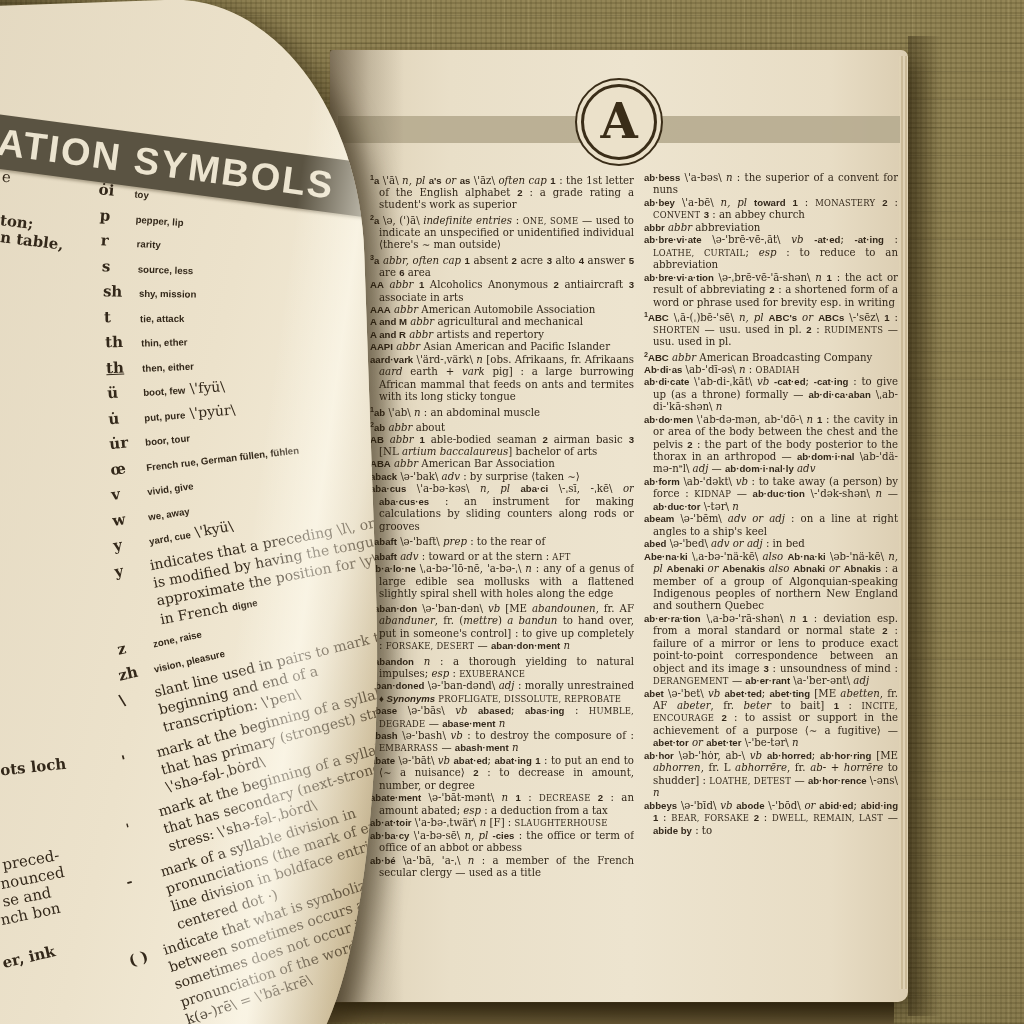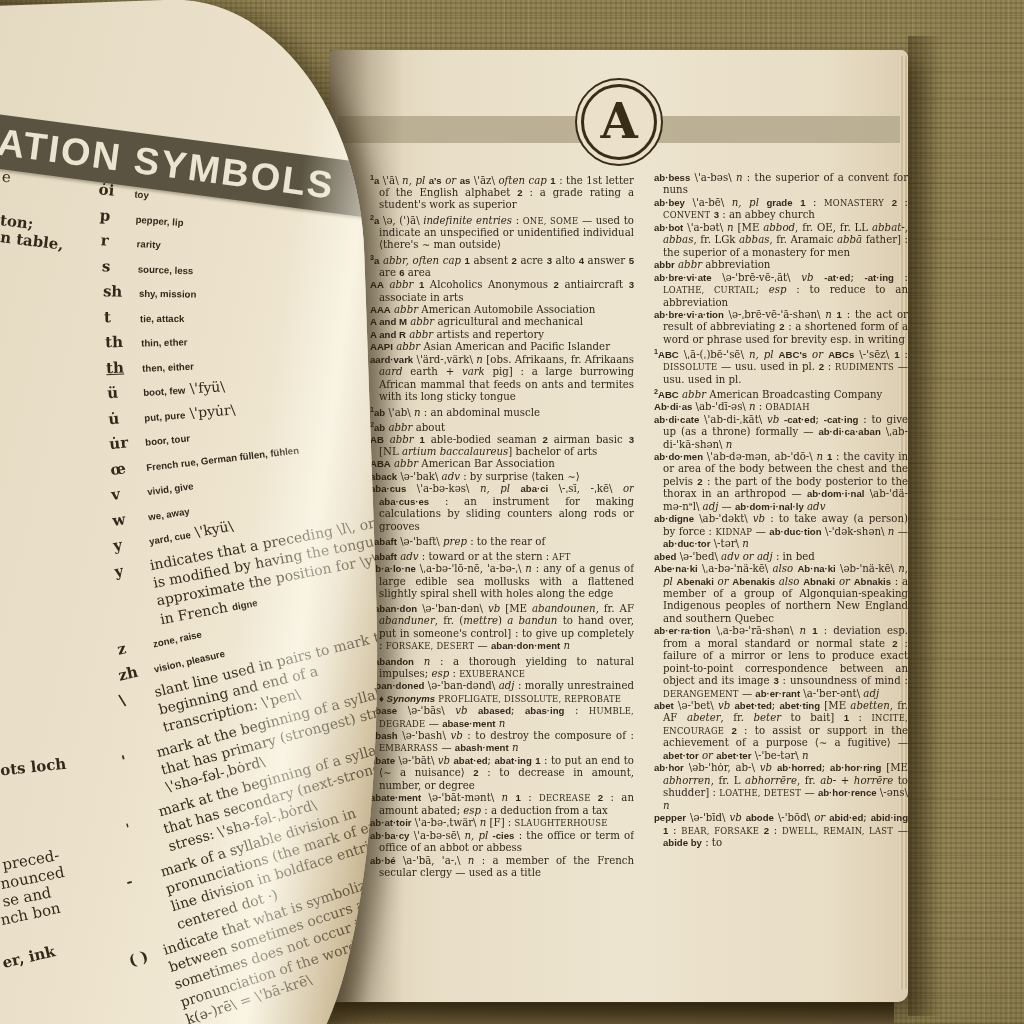--- a/index.html
+++ b/index.html
@@ -31,21 +31,21 @@
   .medallion{position:absolute;left:245px;top:28px;width:84px;height:84px;border-radius:50%;
       border:2px solid #3a2d18;background:#ebe1ca;display:flex;align-items:center;justify-content:center;
       box-shadow:0 0 0 1px rgba(235,225,200,.6) inset;}
   .medallion-inner{width:70px;height:70px;border-radius:50%;border:3px solid #3a2d18;
       display:flex;align-items:center;justify-content:center;}
   .medallion-letter{font-family:"DejaVu Serif",serif;font-size:48px;font-weight:600;color:#3a2d18;
       line-height:1;margin-top:-3px;}
   .col{position:absolute;top:122px;height:826px;overflow:hidden;text-align:justify;
       font-size:10.2px;line-height:12.45px;color:#32271a;}
   .col1{left:40px;width:264px;}
-  .col2{left:324px;width:254px;}
+  .col2{left:314px;width:254px;}
   .entry{margin:0;text-indent:-9px;padding-left:9px;}
   .b{font-family:"Liberation Sans",sans-serif;font-weight:700;font-size:9.6px;}
   .bi{font-family:"Liberation Sans",sans-serif;font-weight:700;font-style:italic;font-size:9.6px;}
   .i{font-style:italic;}
   .sc{font-size:8.4px;letter-spacing:.25px;}
   .sup{font-family:"Liberation Sans",sans-serif;font-weight:700;font-size:7.2px;vertical-align:3.5px;}
   .u{text-decoration:underline;}
   
   .left-page{position:absolute;left:-26px;top:0;width:400px;height:1072px;z-index:4;
       transform:rotate(-2deg);transform-origin:50% 50%;
@@ -116,37 +116,37 @@
         <p class="entry"><span class="b">abase</span> \ə-'bās\ <span class="i">vb</span> <span class="b">abased</span>; <span class="b">abas·ing</span> : <span class="sc">HUMBLE, DEGRADE</span> — <span class="b">abase·ment</span> <span class="i">n</span></p>
         <p class="entry"><span class="b">abash</span> \ə-'bash\ <span class="i">vb</span> : to destroy the composure of : <span class="sc">EMBARRASS</span> — <span class="b">abash·ment</span> <span class="i">n</span></p>
         <p class="entry"><span class="b">abate</span> \ə-'bāt\ <span class="i">vb</span> <span class="b">abat·ed</span>; <span class="b">abat·ing</span> <span class="b">1</span> : to put an end to ⟨∼ a nuisance⟩ <span class="b">2</span> : to decrease in amount, number, or degree</p>
         <p class="entry"><span class="b">abate·ment</span> \ə-'bāt-mənt\ <span class="i">n</span> <span class="b">1</span> : <span class="sc">DECREASE</span> <span class="b">2</span> : an amount abated; <span class="i">esp</span> : a deduction from a tax</p>
         <p class="entry"><span class="b">ab·at·toir</span> \'a-bə-ˌtwär\ <span class="i">n</span> [F] : <span class="sc">SLAUGHTERHOUSE</span></p>
         <p class="entry"><span class="b">ab·ba·cy</span> \'a-bə-sē\ <span class="i">n, pl</span> <span class="b">-cies</span> : the office or term of office of an abbot or abbess</p>
         <p class="entry"><span class="b">ab·bé</span> \a-'bā, 'a-ˌ\ <span class="i">n</span> : a member of the French secular clergy — used as a title</p>
       </div>
     <div class="col col2" id="col2">
         <p class="entry"><span class="b">ab·bess</span> \'a-bəs\ <span class="i">n</span> : the superior of a convent for nuns</p>
-        <p class="entry"><span class="b">ab·bey</span> \'a-bē\ <span class="i">n, pl</span> <span class="b">grade</span> <span class="b">1</span> : <span class="sc">MONASTERY</span> <span class="b">2</span> : <span class="sc">CONVENT</span> <span class="b">3</span> : an abbey church</p>
-        <p class="entry"><span class="b">ab·bot</span> \'a-bət\ <span class="i">n</span> [ME <span class="i">abbod</span>, fr. OE, fr. LL <span class="i">abbat-, abbas</span>, fr. LGk <span class="i">abbas</span>, fr. Aramaic <span class="i">abbā</span> father] : the superior of a monastery for men</p>
+        <p class="entry"><span class="b">ab·bey</span> \'a-bē\ <span class="i">n, pl</span> <span class="b">toward</span> <span class="b">1</span> : <span class="sc">MONASTERY</span> <span class="b">2</span> : <span class="sc">CONVENT</span> <span class="b">3</span> : an abbey church</p>
         <p class="entry"><span class="b">abbr</span> <span class="i">abbr</span> abbreviation</p>
         <p class="entry"><span class="b">ab·bre·vi·ate</span> \ə-'brē-vē-ˌāt\ <span class="i">vb</span> <span class="b">-at·ed</span>; <span class="b">-at·ing</span> : <span class="sc">LOATHE, CURTAIL</span>; <span class="i">esp</span> : to reduce to an abbreviation</p>
         <p class="entry"><span class="b">ab·bre·vi·a·tion</span> \ə-ˌbrē-vē-'ā-shən\ <span class="i">n</span> <span class="b">1</span> : the act or result of abbreviating <span class="b">2</span> : a shortened form of a word or phrase used for brevity esp. in writing</p>
-        <p class="entry"><span class="sup">1</span><span class="b">ABC</span> \ˌā-(ˌ)bē-'sē\ <span class="i">n, pl</span> <span class="b">ABC's</span> <span class="i">or</span> <span class="b">ABCs</span> \-'sēz\ <span class="b">1</span> : <span class="sc">DISSOLUTE</span> — usu. used in pl. <span class="b">2</span> : <span class="sc">RUDIMENTS</span> — usu. used in pl.</p>
+        <p class="entry"><span class="sup">1</span><span class="b">ABC</span> \ˌā-(ˌ)bē-'sē\ <span class="i">n, pl</span> <span class="b">ABC's</span> <span class="i">or</span> <span class="b">ABCs</span> \-'sēz\ <span class="b">1</span> : <span class="sc">SHORTEN</span> — usu. used in pl. <span class="b">2</span> : <span class="sc">RUDIMENTS</span> — usu. used in pl.</p>
         <p class="entry"><span class="sup">2</span><span class="b">ABC</span> <span class="i">abbr</span> American Broadcasting Company</p>
         <p class="entry"><span class="b">Ab·di·as</span> \ab-'dī-əs\ <span class="i">n</span> : <span class="sc">OBADIAH</span></p>
         <p class="entry"><span class="b">ab·di·cate</span> \'ab-di-ˌkāt\ <span class="i">vb</span> <span class="b">-cat·ed</span>; <span class="b">-cat·ing</span> : to give up (as a throne) formally — <span class="b">ab·di·ca·aban</span> \ˌab-di-'kā-shən\ <span class="i">n</span></p>
         <p class="entry"><span class="b">ab·do·men</span> \'ab-də-mən, ab-'dō-\ <span class="i">n</span> <span class="b">1</span> : the cavity in or area of the body between the chest and the pelvis <span class="b">2</span> : the part of the body posterior to the thorax in an arthropod — <span class="b">ab·dom·i·nal</span> \ab-'dä-mə-nᵊl\ <span class="i">adj</span> — <span class="b">ab·dom·i·nal·ly</span> <span class="i">adv</span></p>
-        <p class="entry"><span class="b">ab·digne</span> \ab-'dəkt\ <span class="i">vb</span> : to take away (a person) by force : <span class="sc">KIDNAP</span> — <span class="b">ab·duc·tion</span> \-'dək-shən\ <span class="i">n</span> — <span class="b">ab·duc·tor</span> \-tər\ <span class="i">n</span></p>
+        <p class="entry"><span class="b">ab·form</span> \ab-'dəkt\ <span class="i">vb</span> : to take away (a person) by force : <span class="sc">KIDNAP</span> — <span class="b">ab·duc·tion</span> \-'dək-shən\ <span class="i">n</span> — <span class="b">ab·duc·tor</span> \-tər\ <span class="i">n</span></p>
+        <p class="entry"><span class="b">abeam</span> \ə-'bēm\ <span class="i">adv or adj</span> : on a line at right angles to a ship's keel</p>
         <p class="entry"><span class="b">abed</span> \ə-'bed\ <span class="i">adv or adj</span> : in bed</p>
         <p class="entry"><span class="b">Abe·na·ki</span> \ˌa-bə-'nä-kē\ <span class="i">also</span> <span class="b">Ab·na·ki</span> \əb-'nä-kē\ <span class="i">n, pl</span> <span class="b">Abenaki</span> <span class="i">or</span> <span class="b">Abenakis</span> <span class="i">also</span> <span class="b">Abnaki</span> <span class="i">or</span> <span class="b">Abnakis</span> : a member of a group of Algonquian-speaking Indigenous peoples of northern New England and southern Quebec</p>
         <p class="entry"><span class="b">ab·er·ra·tion</span> \ˌa-bə-'rā-shən\ <span class="i">n</span> <span class="b">1</span> : deviation esp. from a moral standard or normal state <span class="b">2</span> : failure of a mirror or lens to produce exact point-to-point correspondence between an object and its image <span class="b">3</span> : unsoundness of mind : <span class="sc">DERANGEMENT</span> — <span class="b">ab·er·rant</span> \a-'ber-ənt\ <span class="i">adj</span></p>
         <p class="entry"><span class="b">abet</span> \ə-'bet\ <span class="i">vb</span> <span class="b">abet·ted</span>; <span class="b">abet·ting</span> [ME <span class="i">abetten</span>, fr. AF <span class="i">abeter</span>, fr. <span class="i">beter</span> to bait] <span class="b">1</span> : <span class="sc">INCITE, ENCOURAGE</span> <span class="b">2</span> : to assist or support in the achievement of a purpose ⟨∼ a fugitive⟩ — <span class="b">abet·tor</span> <span class="i">or</span> <span class="b">abet·ter</span> \-'be-tər\ <span class="i">n</span></p>
         <p class="entry"><span class="b">ab·hor</span> \əb-'hȯr, ab-\ <span class="i">vb</span> <span class="b">ab·horred</span>; <span class="b">ab·hor·ring</span> [ME <span class="i">abhorren</span>, fr. L <span class="i">abhorrēre</span>, fr. <span class="i">ab-</span> + <span class="i">horrēre</span> to shudder] : <span class="sc">LOATHE, DETEST</span> — <span class="b">ab·hor·rence</span> \-əns\ <span class="i">n</span></p>
-        <p class="entry"><span class="b">pepper</span> \ə-'bīd\ <span class="i">vb</span> <span class="b">abode</span> \-'bōd\ <span class="i">or</span> <span class="b">abid·ed</span>; <span class="b">abid·ing</span> <span class="b">1</span> : <span class="sc">BEAR, FORSAKE</span> <span class="b">2</span> : <span class="sc">DWELL, REMAIN, LAST</span> — <span class="b">abide by</span> : to</p>
+        <p class="entry"><span class="b">abbeys</span> \ə-'bīd\ <span class="i">vb</span> <span class="b">abode</span> \-'bōd\ <span class="i">or</span> <span class="b">abid·ed</span>; <span class="b">abid·ing</span> <span class="b">1</span> : <span class="sc">BEAR, FORSAKE</span> <span class="b">2</span> : <span class="sc">DWELL, REMAIN, LAST</span> — <span class="b">abide by</span> : to</p>
       </div>
   </div>
 
   <div class="gutter"></div>
 
   <div class="left-page">
     <div class="lp-content">
       <div class="lp-band" style="background:#5a5342">
         <span>CIATION SYMBOLS</span>
       </div>

